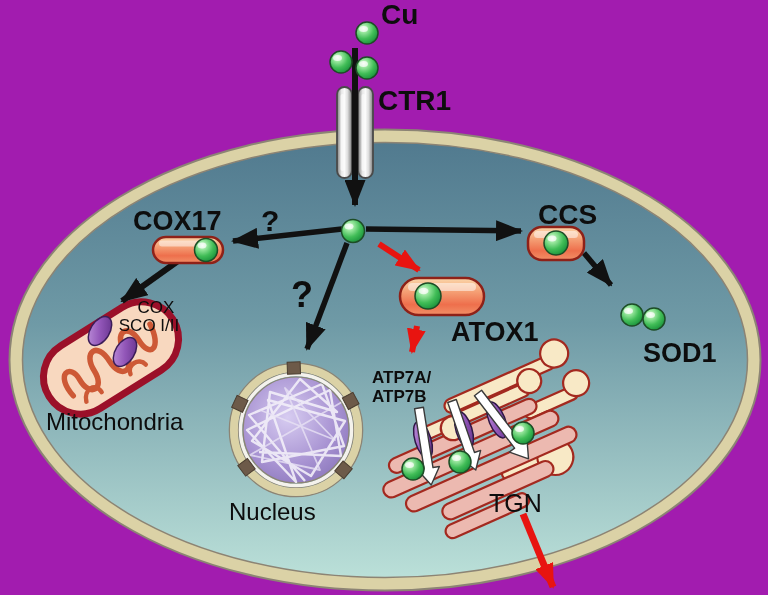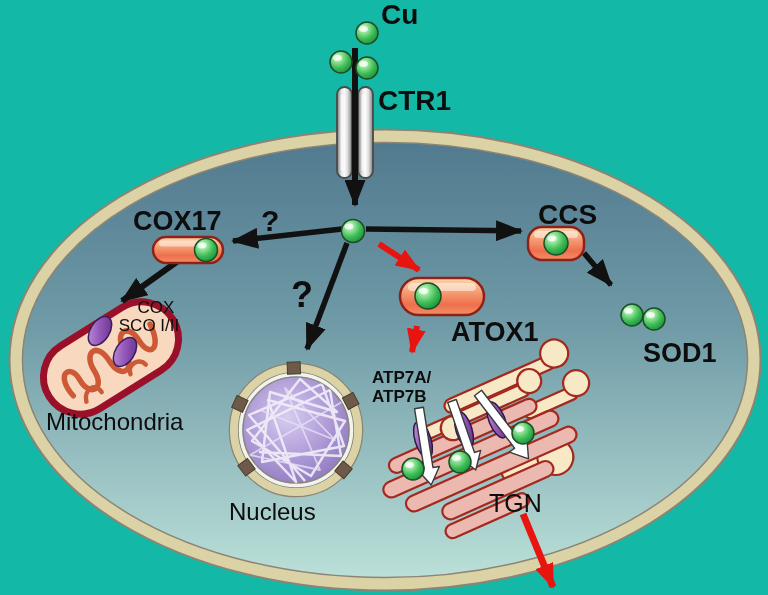--- a/index.html
+++ b/index.html
@@ -1,16 +1,16 @@
 <!DOCTYPE html>
 <html><head>
 <meta charset="utf-8">
 <style>
   html,body{margin:0;padding:0;background:#ffffff;}
-  .stage{position:relative;width:768px;height:595px;background:#14b8a6;overflow:hidden;
+  .stage{position:relative;width:768px;height:595px;background:#a21caf;overflow:hidden;
          font-family:"Liberation Sans",sans-serif;}
   svg{position:absolute;left:0;top:0;}
   svg text{font-family:"Liberation Sans",sans-serif;fill:#0d0d0d;}
   .b28{font-size:28px;font-weight:bold;}
   .b26{font-size:27px;font-weight:bold;}
   .b17{font-size:17px;font-weight:bold;}
   .q36{font-size:36px;font-weight:bold;}
   .q30{font-size:30px;font-weight:bold;}
   .r24{font-size:24px;font-weight:normal;}
   .r25{font-size:25px;font-weight:normal;}

